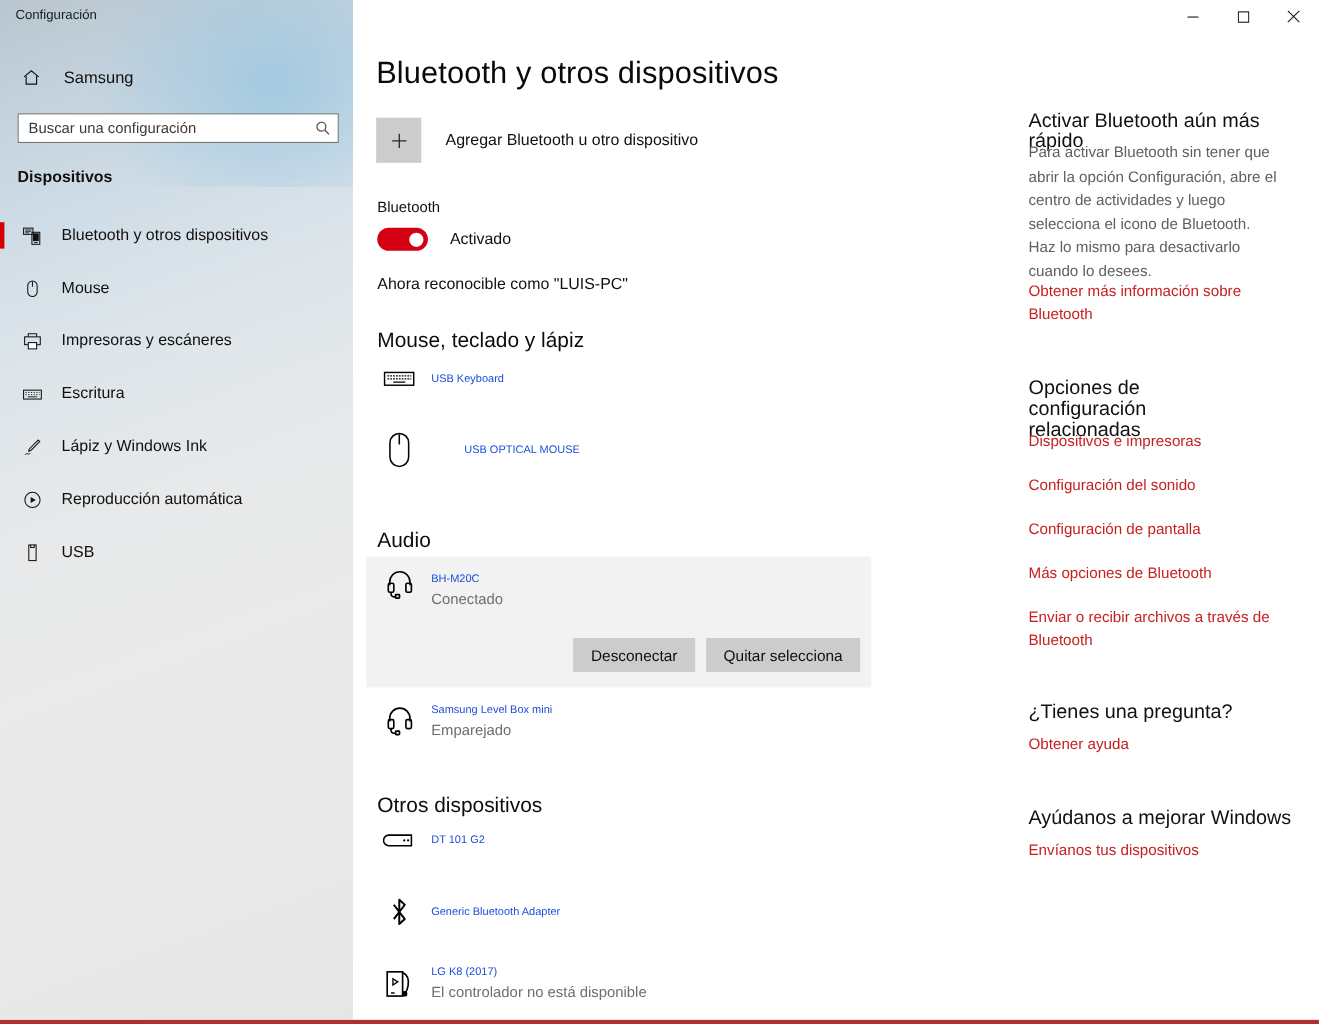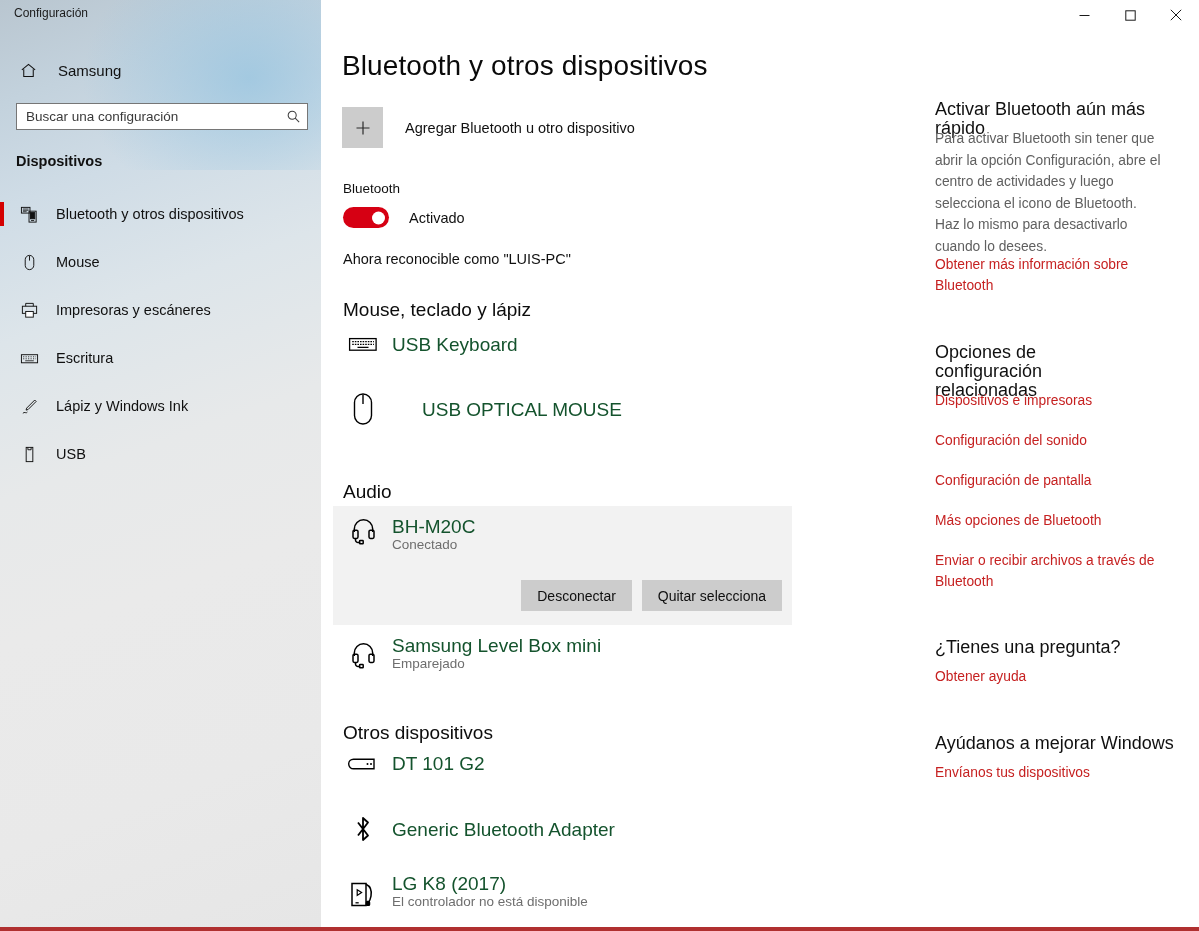--- a/index.html
+++ b/index.html
@@ -249,22 +249,22 @@
     color: #000000;
     flex: none;
   }
   .dev-texts {
     margin-left: 9px;
     display: flex;
     flex-direction: column;
     justify-content: center;
   }
   .dev-name {
-    font-size: 19px;
-    color: #14532d;
+    font-size: 10px;
+    color: #1d4ed8;
     line-height: 19px;
   }
   .dev-status {
     font-size: 13.5px;
     color: #6e6e6e;
     line-height: 18px;
   }
 
   #row-keyboard { top: 333px; }
   #row-mouse    { top: 392px; gap: 30px; }
@@ -451,20 +451,30 @@
         <span class="sel-bar"></span>
         <span class="nicon">
           <svg width="19" height="19" viewBox="0 0 20 20" fill="none" stroke="currentColor" stroke-width="1">
             <path d="M15.5 3.2 L17 4.7 L8.5 13.2 L6.4 13.8 L7 11.7 Z"></path>
             <path d="M3 17.2 c1.6-2.4 3.4.8 4.8-1.4" stroke-width="0.95"></path>
           </svg>
         </span>
         <span class="nlabel">Lápiz y Windows Ink</span>
       </div>
 
+      <div class="nav-item">
+        <span class="sel-bar"></span>
+        <span class="nicon">
+          <svg width="19" height="19" viewBox="0 0 20 20" fill="none" stroke="currentColor" stroke-width="1">
+            <circle cx="10" cy="10" r="7.3"></circle>
+            <path d="M8.3 7.2 L13.2 10 L8.3 12.8 Z" fill="currentColor" stroke="none"></path>
+          </svg>
+        </span>
+        <span class="nlabel">Reproducción automática</span>
+      </div>
 
       <div class="nav-item">
         <span class="sel-bar"></span>
         <span class="nicon">
           <svg width="19" height="19" viewBox="0 0 20 20" fill="none" stroke="currentColor" stroke-width="1">
             <rect x="6.5" y="2.5" width="7" height="15"></rect>
             <path d="M8.3 2.5 V5 H11.7 V2.5"></path>
           </svg>
         </span>
         <span class="nlabel">USB</span>

